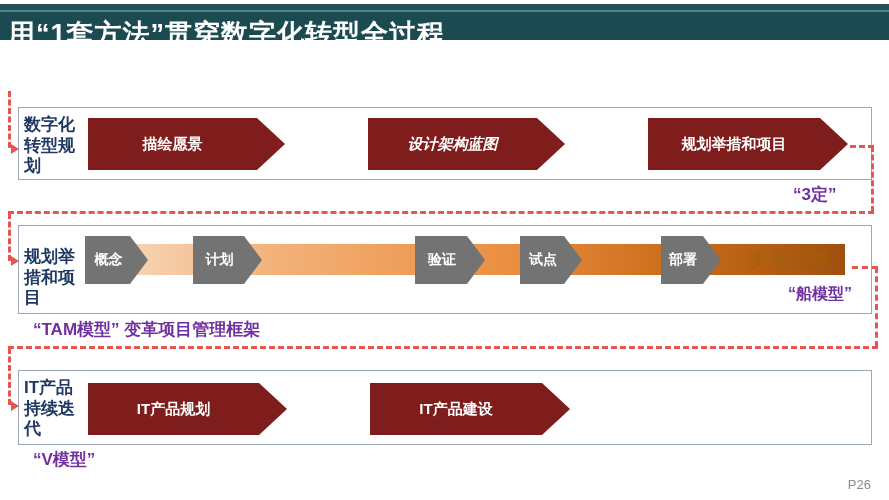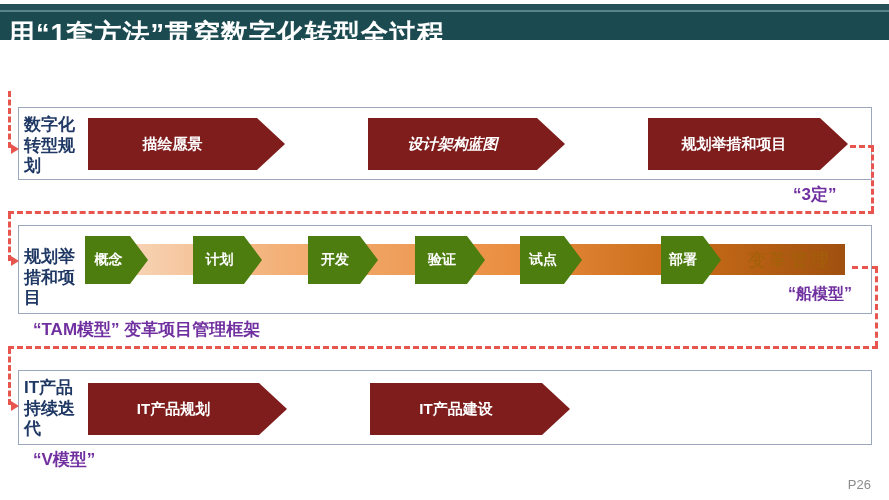--- a/index.html
+++ b/index.html
@@ -39,21 +39,21 @@
   .band{
     position:absolute;left:95px;top:244px;width:750px;height:31px;
     background:linear-gradient(90deg,#F8DCC4 0%,#F3B077 25%,#EA8F42 55%,#C96C18 78%,#A0500F 100%);
   }
   .band-label{
     position:absolute;left:730px;top:247px;width:120px;height:26px;line-height:26px;
     font-family:"DejaVu Serif","Liberation Serif",serif;color:#a16207;font-size:18px;
     text-align:center;letter-spacing:3px;
   }
   .small-arrow{
-    position:absolute;top:236px;height:48px;background:#4d7c0f;color:#fff;font-size:14px;font-weight:bold;
+    position:absolute;top:236px;height:48px;background:#737373;color:#fff;font-size:14px;font-weight:bold;
     display:flex;align-items:center;justify-content:center;padding-right:16px;box-sizing:border-box;
     clip-path:polygon(0 0,calc(100% - 18px) 0,100% 50%,calc(100% - 18px) 100%,0 100%);
   }
   
   .note{position:absolute;color:#7030A0;font-weight:bold;font-size:17px;white-space:nowrap;}
   
   .vdash{position:absolute;width:0;border-left:3px dashed #E8554F;}
   .hdash{position:absolute;height:0;border-top:3px dashed #E8554F;}
   .tri{
     position:absolute;width:0;height:0;
@@ -79,21 +79,20 @@
   <div class="big-arrow" style="left:368px;top:118px;width:197px;font-style:italic;">设计架构蓝图</div>
   <div class="big-arrow" style="left:648px;top:118px;width:200px;">规划举措和项目</div>
   <div class="note" style="left:793px;top:183px;">“3定”</div>
 
   <div class="box box2"></div>
   <div class="seclabel" style="top:247px;">规划举措和项目</div>
   <div class="band"></div>
   <div class="band-label">变革管理</div>
   <div class="small-arrow" style="left:85px;width:63px;">概念</div>
   <div class="small-arrow" style="left:193px;width:69px;">计划</div>
-  <div class="small-arrow" style="left:308px;width:70px;">开发</div>
   <div class="small-arrow" style="left:415px;width:70px;">验证</div>
   <div class="small-arrow" style="left:520px;width:62px;">试点</div>
   <div class="small-arrow" style="left:661px;width:60px;">部署</div>
   <div class="note" style="left:760px;top:284px;width:92px;text-align:right;font-size:16px;">“船模型”</div>
   <div class="note" style="left:33px;top:318px;">“TAM模型” 变革项目管理框架</div>
 
   <div class="box box3"></div>
   <div class="seclabel" style="top:378px;">IT产品持续迭代</div>
   <div class="big-arrow" style="left:88px;top:383px;width:199px;">IT产品规划</div>
   <div class="big-arrow" style="left:370px;top:383px;width:200px;">IT产品建设</div>

